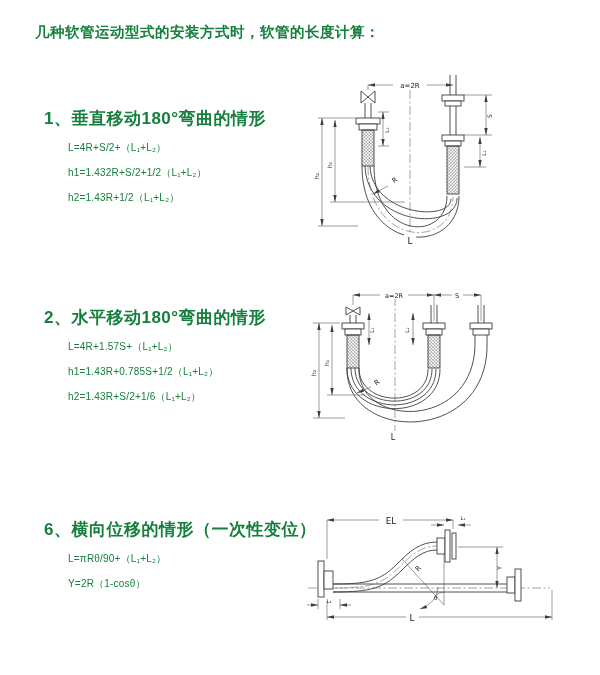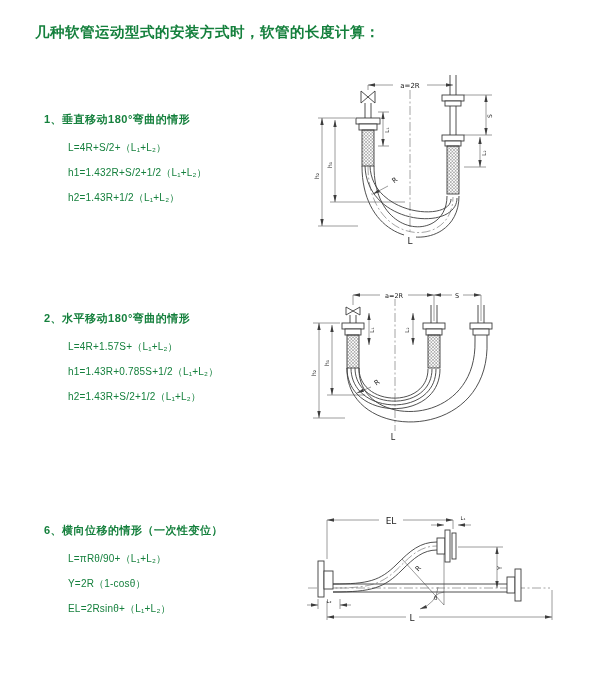--- a/index.html
+++ b/index.html
@@ -1,20 +1,20 @@
 <!DOCTYPE html>
 <html><head>
 <meta charset="utf-8">
 <style>
   html,body{margin:0;padding:0;background:#fff;}
   .page{position:relative;width:600px;height:675px;background:#ffffff;overflow:hidden;
         font-family:"Liberation Sans","DejaVu Sans",sans-serif;color:#15803d;}
   .title{position:absolute;left:35px;top:23px;font-size:14.5px;font-weight:700;letter-spacing:0.5px;}
   .sec{position:absolute;left:44px;}
-  .sec .heading{font-size:11px;font-weight:700;letter-spacing:0.5px;line-height:20px;margin-bottom:6px;}
+  .sec .heading{font-size:17px;font-weight:700;letter-spacing:0.5px;line-height:20px;margin-bottom:6px;}
   .sec .f{font-size:10px;font-weight:400;letter-spacing:0.2px;margin-left:24px;height:25px;
           display:flex;align-items:center;}
   .diag{position:absolute;}
   svg text{font-family:"DejaVu Sans","Liberation Sans",sans-serif;fill:#222;}
   .dln{stroke:#3d3d3d;stroke-width:0.9;fill:none;}
   .dim{stroke:#4a4a4a;stroke-width:0.55;fill:none;}
   .cl{stroke:#5a5a5a;stroke-width:0.55;fill:none;stroke-dasharray:9 2.5 2 2.5;}
   .fl{fill:#fff;stroke:#3d3d3d;stroke-width:0.9;}
   .hat{fill:url(#hx);stroke:#3d3d3d;stroke-width:0.9;}
 </style>
@@ -43,28 +43,27 @@
     <div class="heading">1、垂直移动180°弯曲的情形</div>
     <div class="f">L=4R+S/2+（L₁+L₂）</div>
     <div class="f">h1=1.432R+S/2+1/2（L₁+L₂）</div>
     <div class="f">h2=1.43R+1/2（L₁+L₂）</div>
   </div>
 
   <div class="sec" style="top:308px">
     <div class="heading">2、水平移动180°弯曲的情形</div>
     <div class="f">L=4R+1.57S+（L₁+L₂）</div>
     <div class="f">h1=1.43R+0.785S+1/2（L₁+L₂）</div>
-    <div class="f">h2=1.43R+S/2+1/2（L₁+L₂）</div>
+    <div class="f">h2=1.43R+S/2+1/6（L₁+L₂）</div>
   </div>
 
   <div class="sec" style="top:520px">
     <div class="heading">6、横向位移的情形（一次性变位）</div>
     <div class="f">L=πRθ/90+（L₁+L₂）</div>
     <div class="f">Y=2R（1-cosθ）</div>
-    <div class="f">EL=2Rsinθ+（L₁+L₂）</div>
   </div>
 
   <svg class="diag" style="left:310px;top:70px" width="290" height="190" viewBox="0 0 290 190">
     <g>
       <line class="cl" x1="100" y1="20" x2="100" y2="168"></line>
     </g>
     <g>
       <line class="dim" x1="58" y1="15" x2="143" y2="15" marker-start="url(#aS)" marker-end="url(#aE)"></line>
       <rect x="83" y="10" width="34" height="9" fill="#fff"></rect>
       <line class="dim" x1="58" y1="15" x2="58" y2="20"></line>

